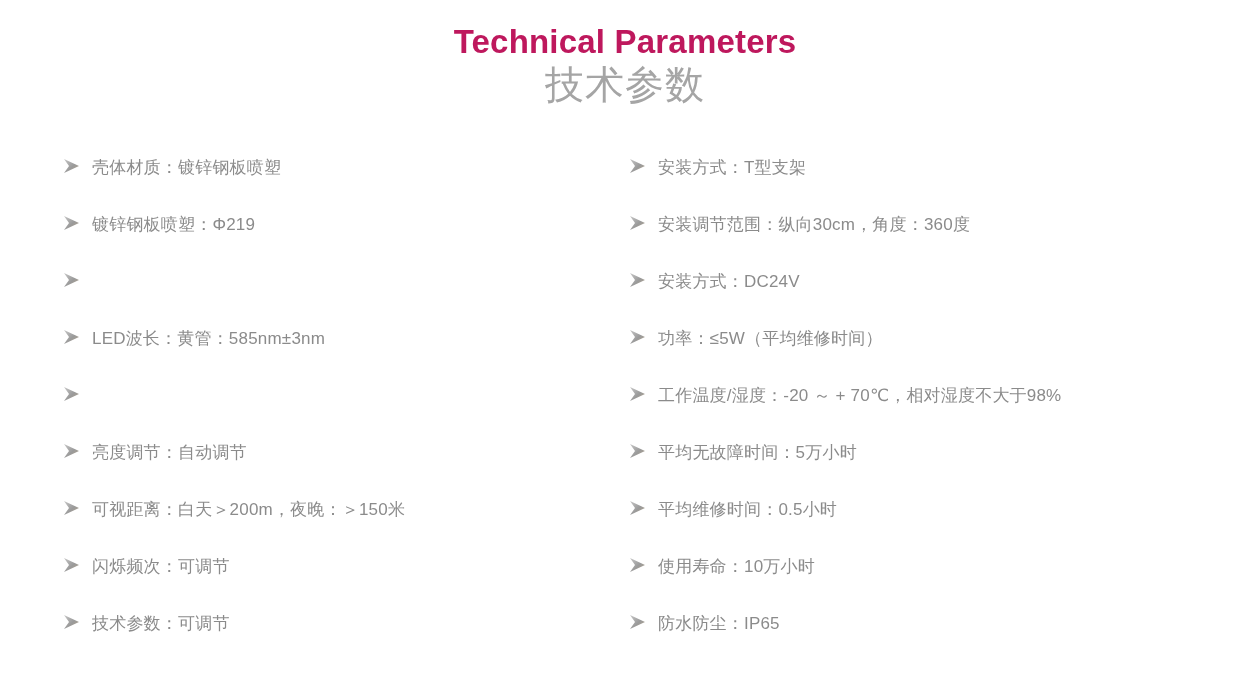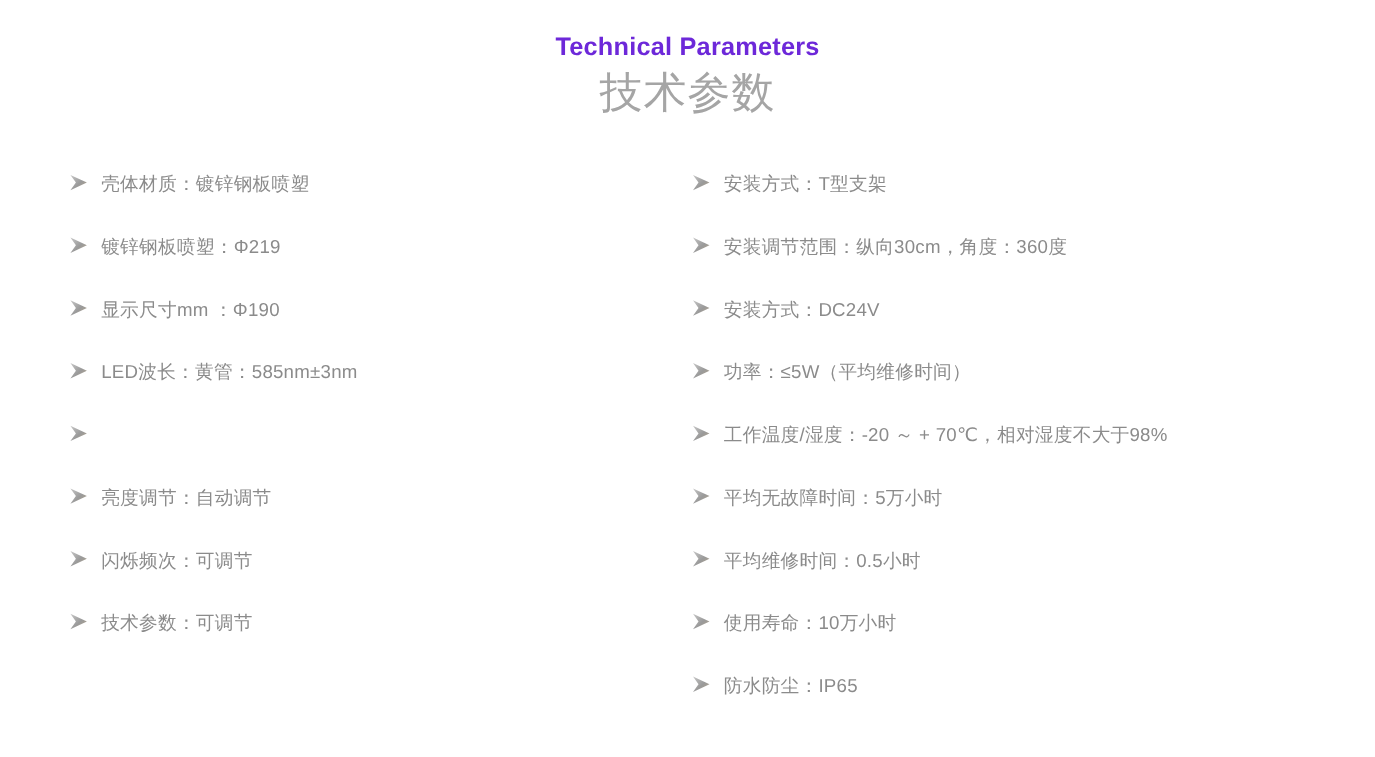--- a/index.html
+++ b/index.html
@@ -23,23 +23,23 @@
     box-sizing: border-box;
   }
 
   
   .header {
     width: 100%;
     text-align: center;
     padding-top: 20px;
   }
   .title-en {
-    font-size: 23px;
+    font-size: 33px;
     font-weight: bold;
-    color: #6d28d9;
+    color: #be185d;
     letter-spacing: 0.2px;
     line-height: 44px;
     margin: 0;
     white-space: nowrap;
   }
   .title-cn {
     font-size: 39px;
     font-weight: normal;
     color: #a5a5a5;
     line-height: 42px;
@@ -139,21 +139,20 @@
             <defs>
                 <linearGradient id="bg2" x1="0" y1="0" x2="1" y2="1">
               <stop offset="0%" stop-color="#c7c7c7"></stop>
                   <stop offset="55%" stop-color="#9a9a9a"></stop>
                   <stop offset="100%" stop-color="#b3a58d"></stop>
             </linearGradient>
               </defs>
             <path d="M2 1 L17 8 L2 15 L7 8 Z" fill="url(#bg2)"></path>
           </svg>
         </span>
-        <span class="spec-text">显示尺寸mm  ：Φ190</span>
       </div>
       <div class="spec-row">
         <span class="bullet">
           <svg width="20" height="16" viewBox="0 0 20 16" xmlns="http://www.w3.org/2000/svg">
             <defs>
                 <linearGradient id="bg3" x1="0" y1="0" x2="1" y2="1">
               <stop offset="0%" stop-color="#c7c7c7"></stop>
                   <stop offset="55%" stop-color="#9a9a9a"></stop>
                   <stop offset="100%" stop-color="#b3a58d"></stop>
             </linearGradient>
@@ -184,20 +183,35 @@
                 <linearGradient id="bg5" x1="0" y1="0" x2="1" y2="1">
               <stop offset="0%" stop-color="#c7c7c7"></stop>
                   <stop offset="55%" stop-color="#9a9a9a"></stop>
                   <stop offset="100%" stop-color="#b3a58d"></stop>
             </linearGradient>
               </defs>
             <path d="M2 1 L17 8 L2 15 L7 8 Z" fill="url(#bg5)"></path>
           </svg>
         </span>
         <span class="spec-text">亮度调节：自动调节</span>
+      </div>
+      <div class="spec-row">
+        <span class="bullet">
+          <svg width="20" height="16" viewBox="0 0 20 16" xmlns="http://www.w3.org/2000/svg">
+            <defs>
+                <linearGradient id="bg6" x1="0" y1="0" x2="1" y2="1">
+              <stop offset="0%" stop-color="#c7c7c7"></stop>
+                  <stop offset="55%" stop-color="#9a9a9a"></stop>
+                  <stop offset="100%" stop-color="#b3a58d"></stop>
+            </linearGradient>
+              </defs>
+            <path d="M2 1 L17 8 L2 15 L7 8 Z" fill="url(#bg6)"></path>
+          </svg>
+        </span>
+        <span class="spec-text">可视距离：白天＞200m，夜晚：＞150米</span>
       </div>
       <div class="spec-row">
         <span class="bullet">
           <svg width="20" height="16" viewBox="0 0 20 16" xmlns="http://www.w3.org/2000/svg">
             <defs>
                 <linearGradient id="bg7" x1="0" y1="0" x2="1" y2="1">
               <stop offset="0%" stop-color="#c7c7c7"></stop>
                   <stop offset="55%" stop-color="#9a9a9a"></stop>
                   <stop offset="100%" stop-color="#b3a58d"></stop>
             </linearGradient>

